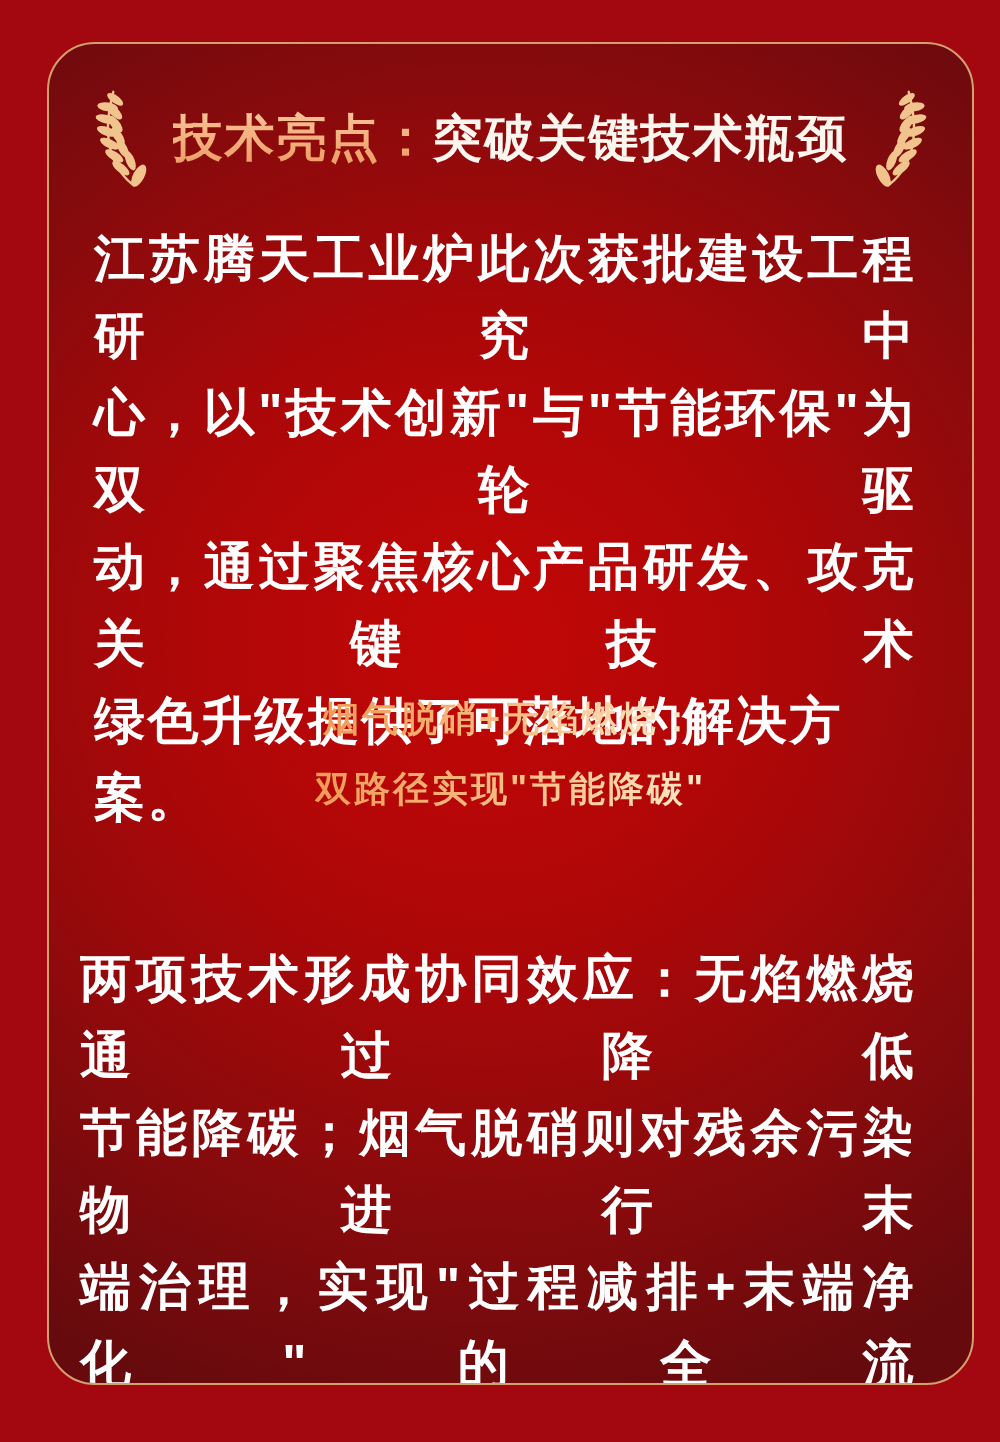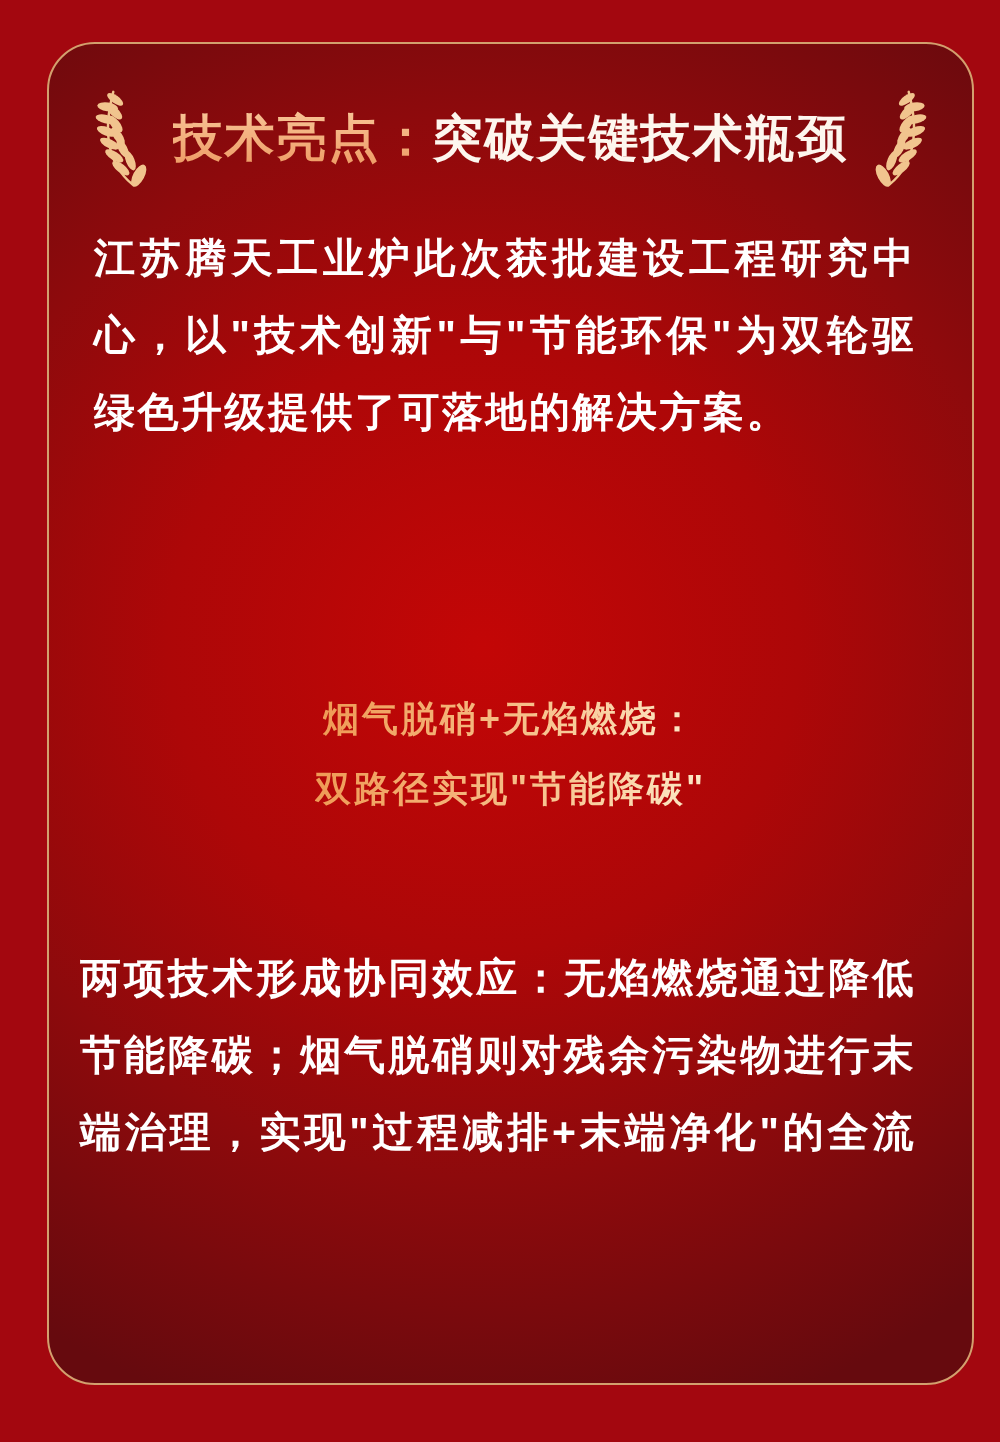--- a/index.html
+++ b/index.html
@@ -44,21 +44,21 @@
     -webkit-background-clip: text;
     background-clip: text;
     color: transparent;
   }
   .title .main { color: #fdf6ee; }
   .body-text {
     position: absolute;
     left: 0; right: 0;
     padding: 0 56px 0 45px;
     color: #ffffff;
-    font-size: 41px;
+    font-size: 51px;
     font-weight: 700;
     letter-spacing: 2.5px;
     line-height: 77px;
   }
   .p1 { top: 176px; }
   .p2 { top: 896px; padding-left: 31px; }
   .jline { text-align: justify; text-align-last: justify; }
   .lastline { text-align: left; text-align-last: left; }
   .subheading {
     position: absolute;
@@ -125,20 +125,21 @@
           <ellipse cx="0" cy="0" rx="4.2" ry="10" transform="translate(29,11) rotate(-55)"></ellipse>
           <ellipse cx="0" cy="0" rx="6" ry="13" transform="translate(54,92) rotate(28)"></ellipse>
         </g>
       </svg>
     </span>
   </div>
 
   <div class="body-text p1">
     <div class="jline">江苏腾天工业炉此次获批建设工程研究中</div>
     <div class="jline">心，以"技术创新"与"节能环保"为双轮驱</div>
+    <div class="jline">动，通过聚焦核心产品研发、攻克关键技术</div>
     <div class="lastline">绿色升级提供了可落地的解决方案。</div>
   </div>
 
   <div class="subheading">
     <div><span class="grad">烟气脱硝+无焰燃烧：</span></div>
     <div><span class="grad">双路径实现"节能降碳"</span></div>
   </div>
 
   <div class="body-text p2">
     <div class="jline">两项技术形成协同效应：无焰燃烧通过降低</div>

